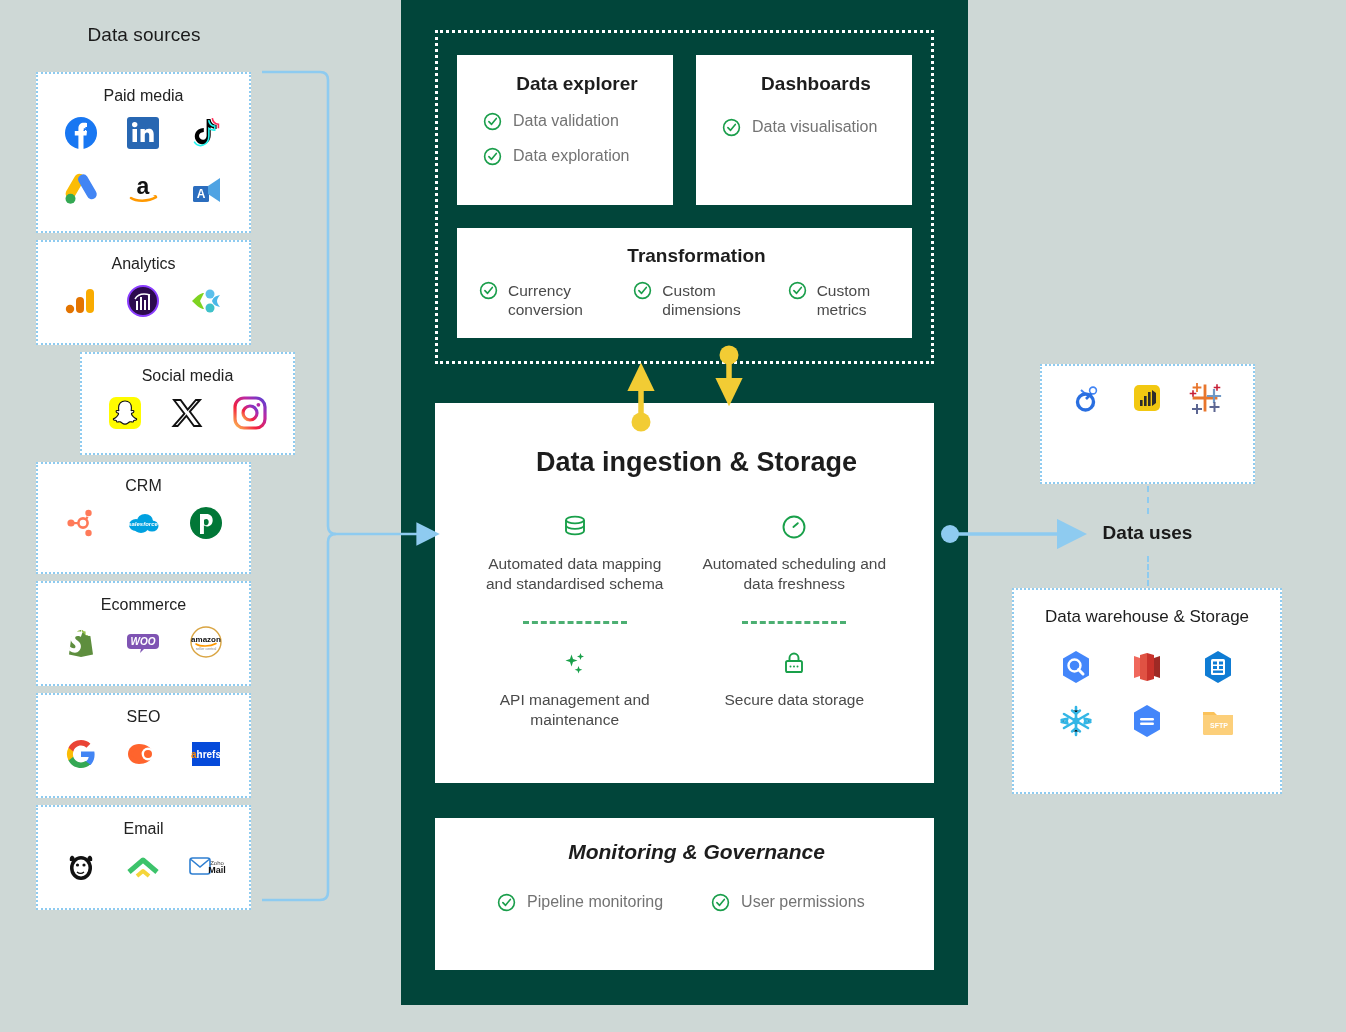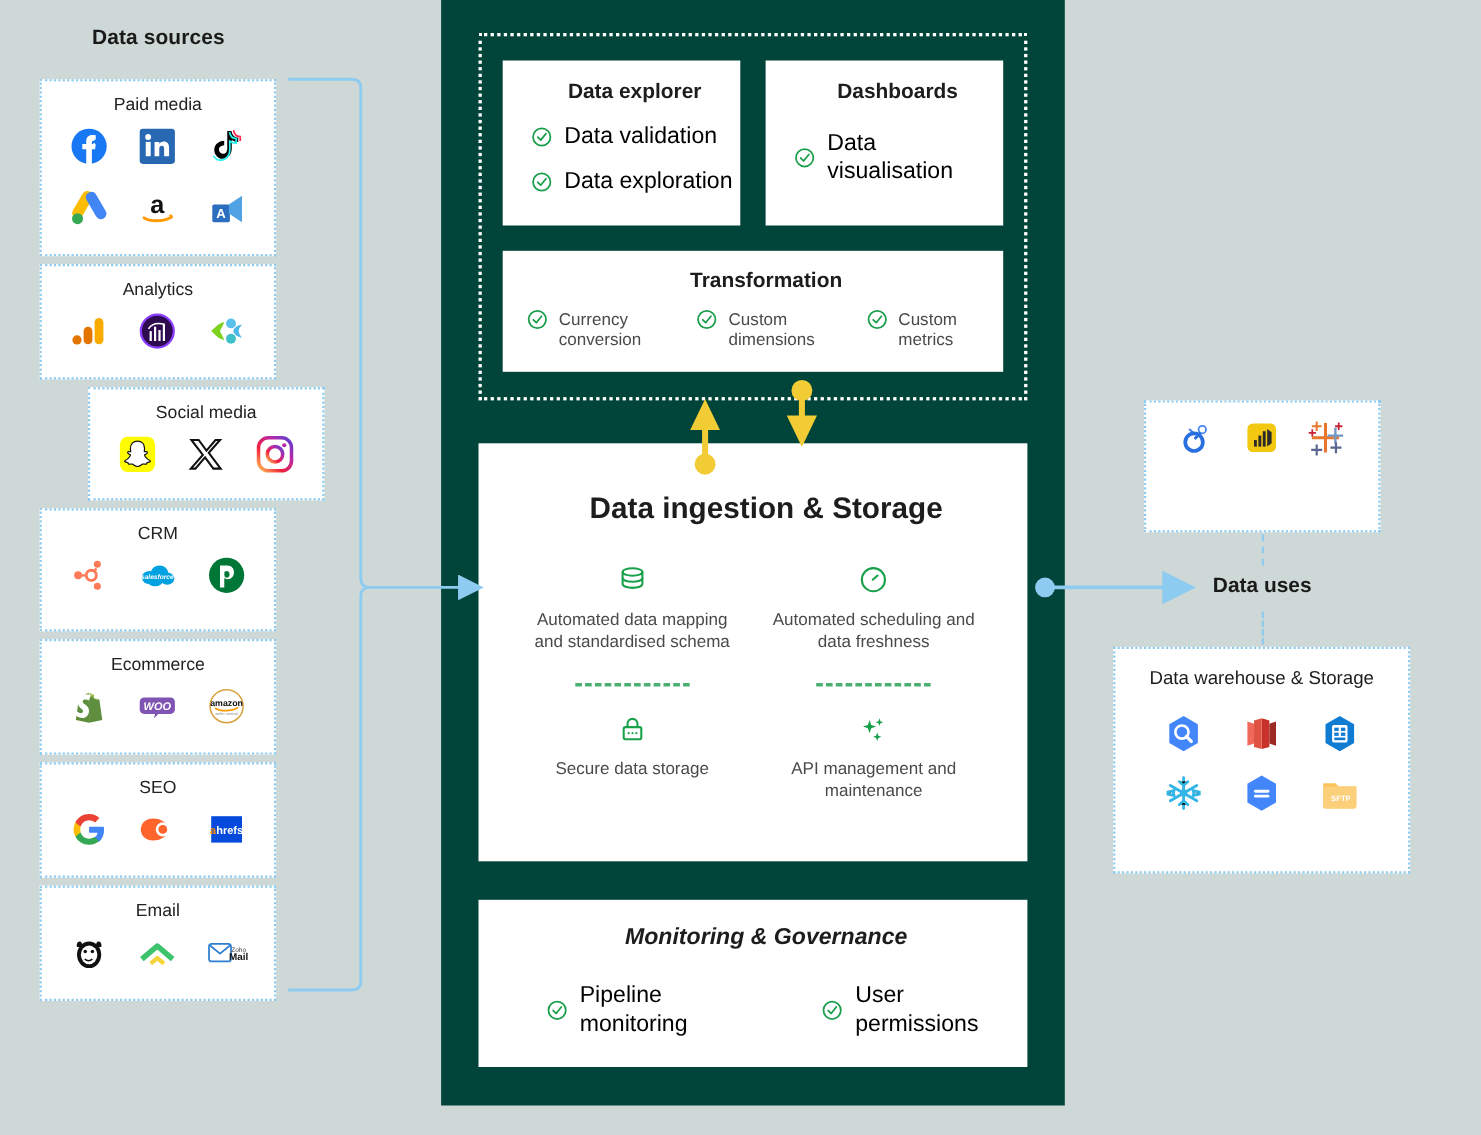--- a/index.html
+++ b/index.html
@@ -9,21 +9,21 @@
     font-family:"Liberation Sans","DejaVu Sans",sans-serif;
     color:#1a1a1a;
     position:relative;
     overflow:hidden;
   }
   .stage{position:absolute;left:0;top:0;width:1346px;height:1032px;}
 
   
   #sources-title{
     position:absolute;left:36px;top:24px;width:216px;
-    text-align:center;font-size:19px;font-weight:700;letter-spacing:.1px;
+    text-align:center;font-size:19px;font-weight:400;letter-spacing:.1px;
   }
   .src-card{
     position:absolute;left:36px;width:215px;
     background:#fff;
     border:2px dotted #8ecbf0;
     box-sizing:border-box;
   }
   .src-card .src-label{
     text-align:center;font-size:16px;color:#222;
     padding-top:13px;padding-bottom:4px;font-weight:400;
@@ -42,21 +42,21 @@
   }
   #analytics-zone{
     position:absolute;left:435px;top:30px;width:499px;height:334px;
     border:3px dotted #ffffff;box-sizing:border-box;
   }
   .wcard{position:absolute;background:#fff;box-sizing:border-box;}
   .wcard h3{
     margin:0;text-align:center;font-size:19px;font-weight:700;color:#1d1d1d;padding-left:24px;
   }
   .chk-row{display:flex;align-items:center;gap:11px;}
-  .chk-row .lbl{font-size:21px;color:#000000;line-height:1.25;}
+  .chk-row .lbl{font-size:16px;color:#737373;line-height:1.25;text-align:right;}
   .chk{flex:0 0 auto;width:19px;height:19px;}
 
   #card-explorer{left:457px;top:55px;width:216px;height:150px;}
   #card-explorer h3{padding-top:18px;}
   #card-explorer .chk-list{padding:16px 0 0 26px;display:flex;flex-direction:column;gap:15px;}
   #card-dashboards{left:696px;top:55px;width:216px;height:150px;}
   #card-dashboards h3{padding-top:18px;}
   #card-dashboards .chk-list{padding:22px 0 0 26px;}
   #card-transform{left:457px;top:228px;width:455px;height:110px;}
   #card-transform h3{padding-top:17px;}
@@ -435,40 +435,40 @@
         </div>
       </div>
     <div class="grid2" style="padding-top:0">
       <div class="dashdiv"></div>
       <div class="dashdiv"></div>
     </div>
     <div class="grid2" style="padding-top:0" id="ingestion-bottom">
         <div class="feat">
           <div class="fico">
             <svg width="28" height="28" viewBox="0 0 28 28">
+              <path d="M10.5 5.5 12 10l4.5 1.5L12 13l-1.5 4.5L9 13l-4.5-1.5L9 10z" fill="#19a04a"></path>
+              <path d="M19.5 4l.9 2.6 2.6.9-2.6.9-.9 2.6-.9-2.6-2.6-.9 2.6-.9z" fill="#19a04a"></path>
+              <path d="M17.5 17l1 2.8 2.8 1-2.8 1-1 2.8-1-2.8-2.8-1 2.8-1z" fill="#19a04a"></path>
+            </svg>
+          </div>
+          <div class="ftxt">API management and maintenance</div>
+        </div>
+        <div class="feat">
+          <div class="fico">
+            <svg width="28" height="28" viewBox="0 0 28 28">
               <rect x="6" y="12" width="16" height="11" rx="1.6" fill="none" stroke="#19a04a" stroke-width="1.9"></rect>
               <path d="M9.5 12V9a4.5 4.5 0 0 1 9 0v3" fill="none" stroke="#19a04a" stroke-width="1.9"></path>
               <g fill="#19a04a">
                 <circle cx="10.5" cy="17.5" r="1"></circle>
                 <circle cx="14" cy="17.5" r="1"></circle>
                 <circle cx="17.5" cy="17.5" r="1"></circle>
               </g>
             </svg>
           </div>
           <div class="ftxt">Secure data storage</div>
-        </div>
-        <div class="feat">
-          <div class="fico">
-            <svg width="28" height="28" viewBox="0 0 28 28">
-              <path d="M10.5 5.5 12 10l4.5 1.5L12 13l-1.5 4.5L9 13l-4.5-1.5L9 10z" fill="#19a04a"></path>
-              <path d="M19.5 4l.9 2.6 2.6.9-2.6.9-.9 2.6-.9-2.6-2.6-.9 2.6-.9z" fill="#19a04a"></path>
-              <path d="M17.5 17l1 2.8 2.8 1-2.8 1-1 2.8-1-2.8-2.8-1 2.8-1z" fill="#19a04a"></path>
-            </svg>
-          </div>
-          <div class="ftxt">API management and maintenance</div>
         </div>
       </div>
   </div>
 
   <div class="wcard" id="card-monitor">
     <h3>Monitoring &amp; Governance</h3>
     <div class="mon-row" id="monitor-items">
         <div class="chk-row">
           <svg class="chk" viewBox="0 0 20 20" width="19" height="19">
             <circle cx="10" cy="10" r="8.3" fill="none" stroke="#1a9e4b" stroke-width="1.7"></circle>

